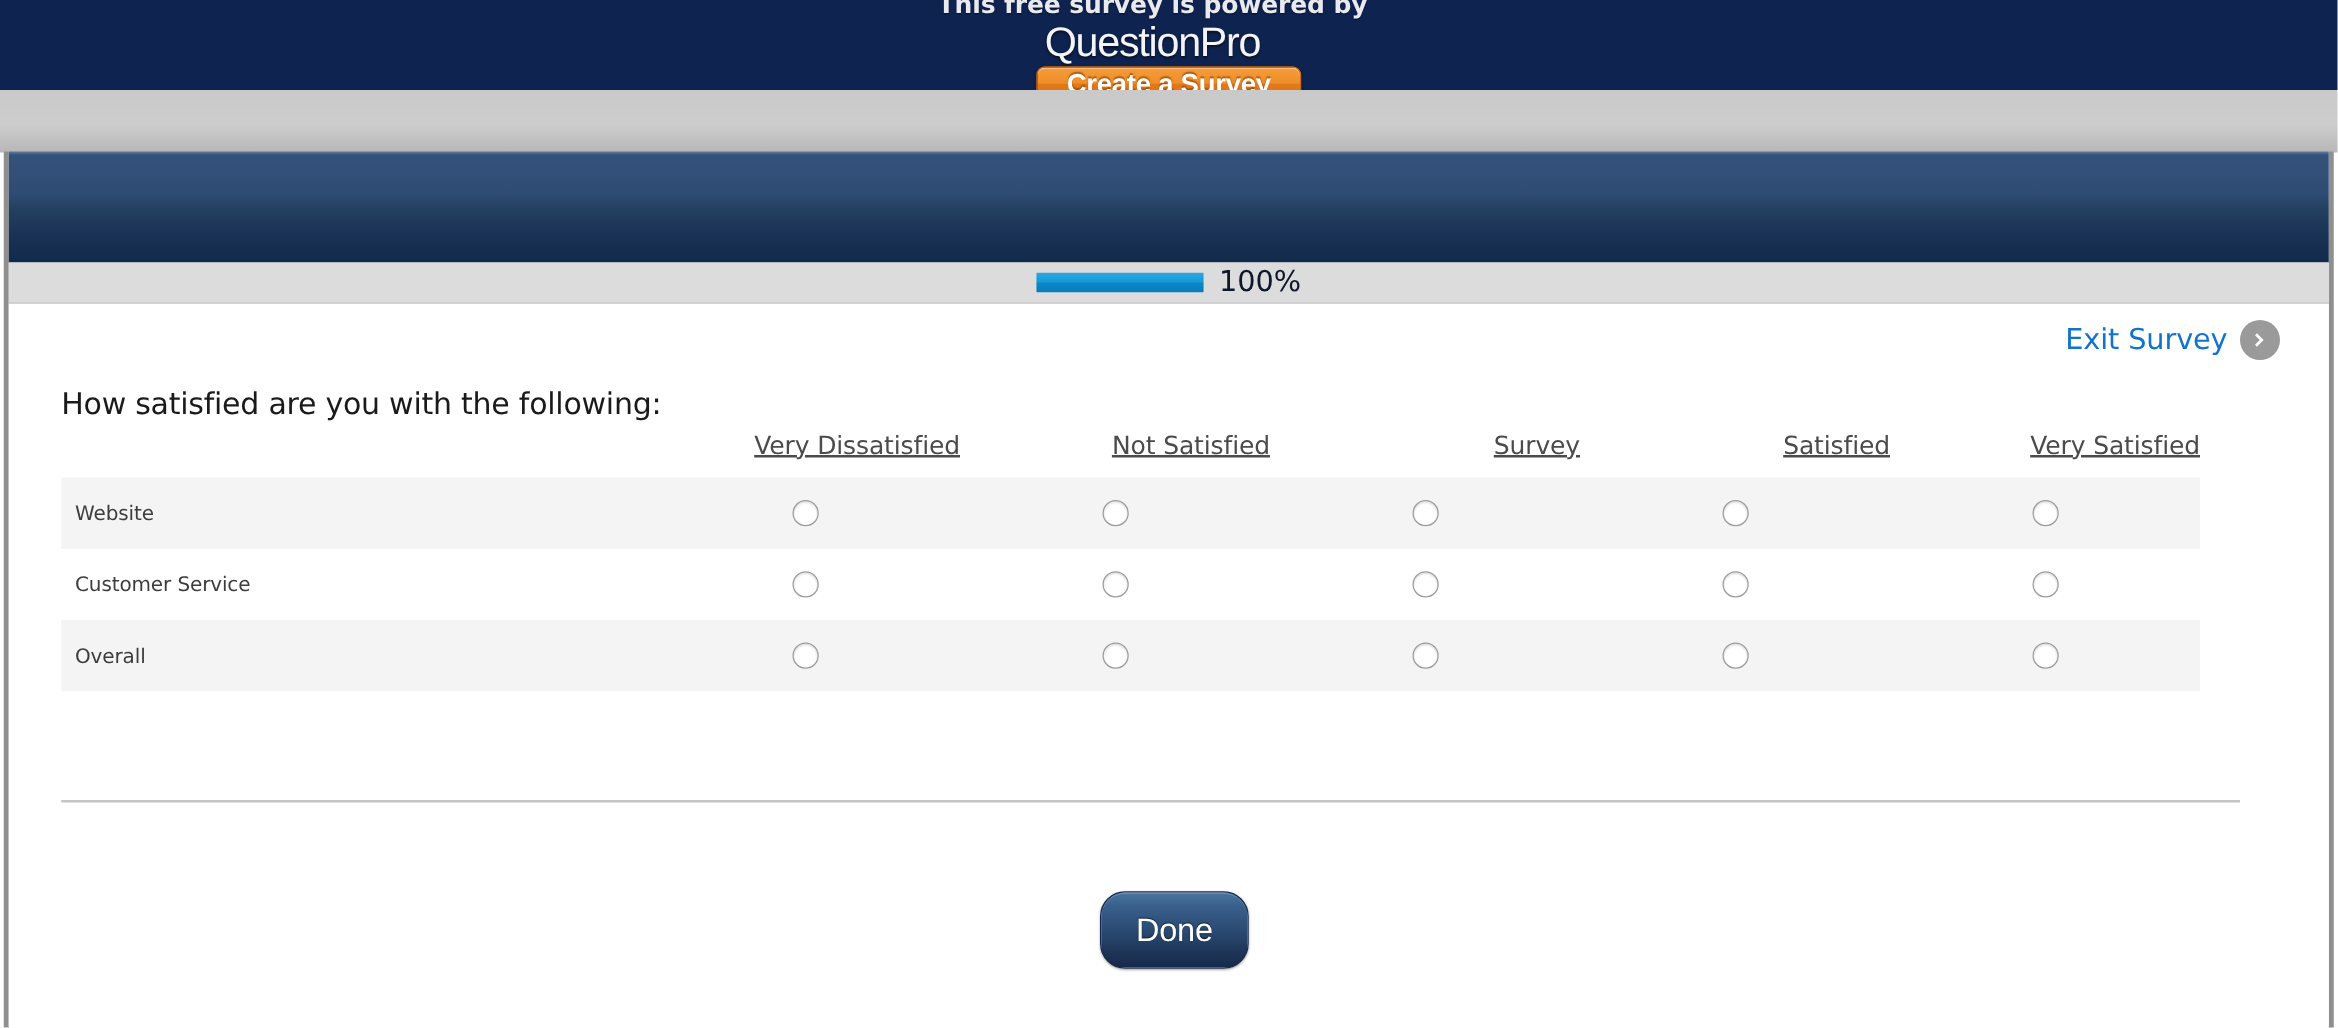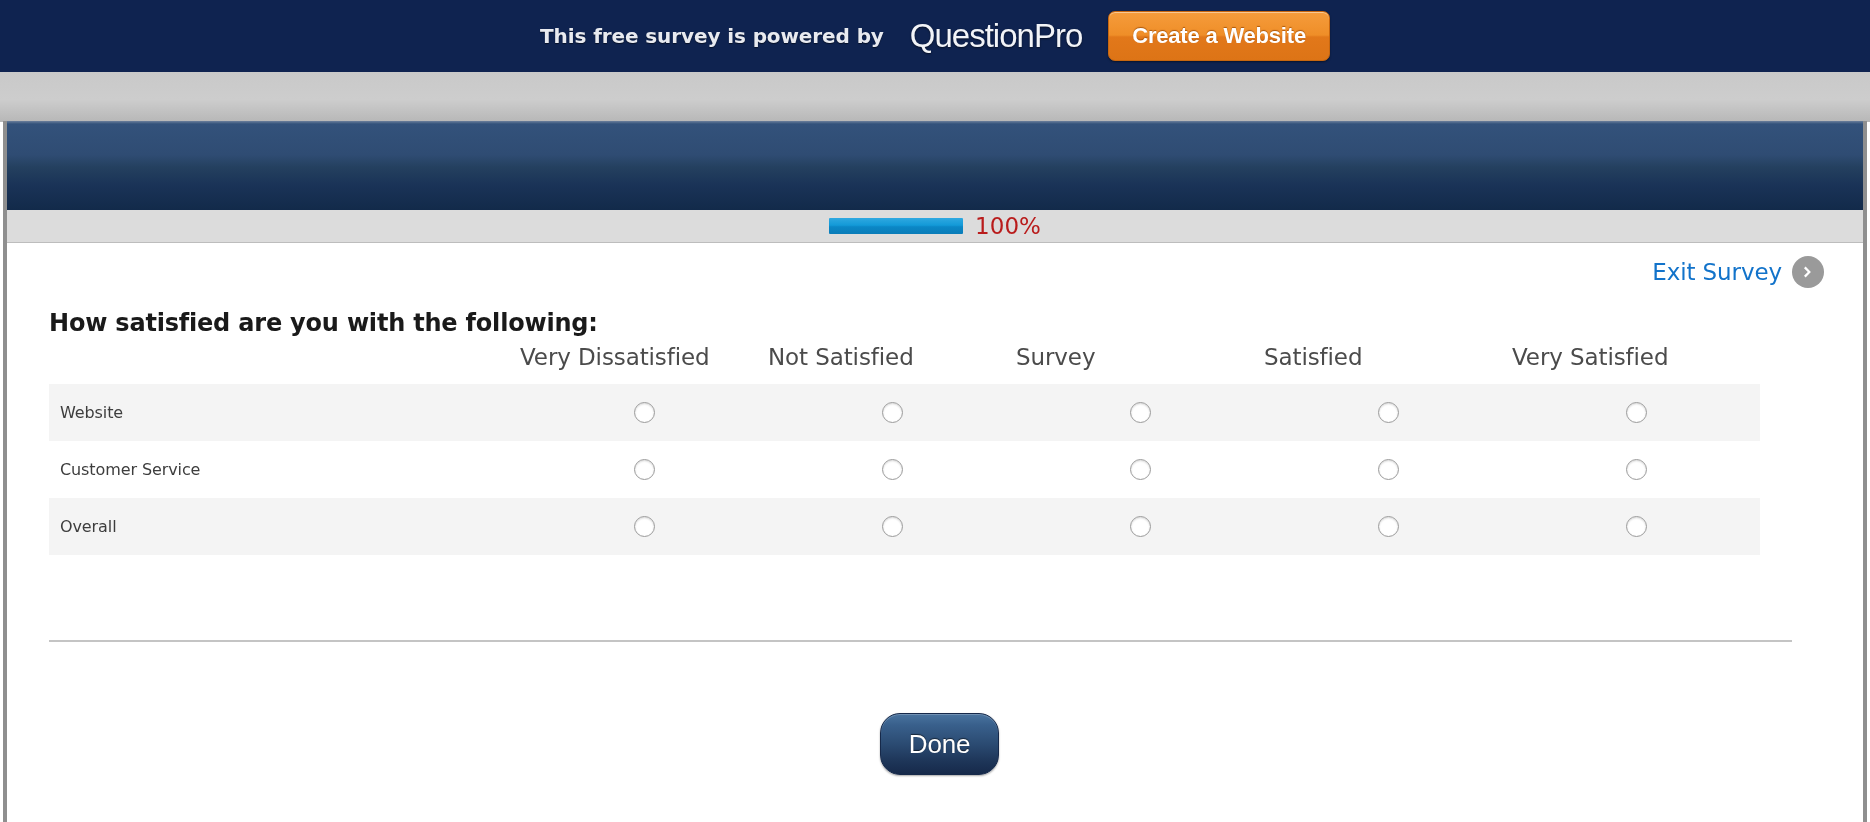--- a/index.html
+++ b/index.html
@@ -6,21 +6,21 @@
   html,body { width:1870px; height:822px; overflow:hidden; }
   body {
     font-family:"DejaVu Sans", sans-serif;
     background:#ffffff;
   }
 
   
   #promo-banner {
     position:absolute; left:0; top:0; width:1870px; height:72px;
     background:#0f2350;
-    display:flex; align-items:center; justify-content:center;
+    display:flex; align-items:center; justify-content:center;flex-direction:column;
   }
   #promo-text {
     color:#e8eaf0; font-size:20px; font-weight:bold;
     letter-spacing:-0.1px; margin-right:26px;
     text-shadow:0 1px 1px rgba(0,0,0,.5);
   }
   #promo-logo {
     color:#f2f4f8; font-size:33px; font-weight:400;
     letter-spacing:-1.0px; margin-right:26px;
     font-family:Liberation Sans, sans-serif;
@@ -66,21 +66,21 @@
   #progress-track {
     width:134px; height:16px; border-radius:1px;
     background:#c3c3c3;
     overflow:hidden;
   }
   #progress-fill {
     height:100%;
     background:linear-gradient(180deg,#2fa8e0 0%,#139ad8 45%,#0b87c6 55%,#0a7cb8 100%);
   }
   #progress-label {
-    margin-left:12px; color:#b91c1c; font-size:23px; letter-spacing:0px;
+    margin-left:12px; color:#0f172a; font-size:23px; letter-spacing:0px;
   }
 
   
   #survey-content {
     position:relative; width:100%; height:578px; background:#ffffff;
   }
 
   #exit-survey-row {
     position:absolute; right:39px; top:13px;
     display:flex; align-items:center; cursor:pointer;
@@ -90,36 +90,36 @@
   }
   #exit-survey-arrow {
     width:32px; height:32px; border-radius:50%;
     background:#9a9a9a; margin-left:10px;
     display:flex; align-items:center; justify-content:center;
   }
   #exit-survey-arrow svg { display:block; }
 
   #question-title {
     position:absolute; left:42px; top:66px;
-    font-size:24px; font-weight:bold; color:#1a1a1a;
+    font-size:24px; font-weight:normal; color:#1a1a1a;
     letter-spacing:-0.2px;
   }
 
   
   #matrix-table {
     position:absolute; left:42px; top:101px;
     width:1711px; border-collapse:collapse;
     table-layout:fixed;
   }
   #matrix-table col.label-col { width:471px; }
   #matrix-table col.opt-col   { width:248px; }
 
   #matrix-table thead th {
-    font-weight:normal; font-size:23px; color:#4b4b4b;
-    padding:0 0 14px 0; text-align:left; letter-spacing:-0.1px;
+    font-weight:normal; font-size:20px; color:#4b4b4b;
+    padding:0 0 14px 0; text-align:right; letter-spacing:-0.1px;text-decoration:underline;
   }
   #matrix-table thead th.label-head { padding:0; }
 
   #matrix-table tbody td {
     height:57px; vertical-align:middle;
   }
   #matrix-table tbody tr.shaded td { background:#f4f4f4; }
   #matrix-table tbody td.row-label {
     font-size:16px; color:#3d3d3d; padding-left:11px; letter-spacing:-0.1px;
   }
@@ -150,21 +150,21 @@
     text-shadow:0 -1px 1px rgba(0,0,0,.55);
     cursor:pointer;
   }
 </style>
 </head>
 <body>
 
 <div id="promo-banner">
   <span id="promo-text">This free survey is powered by</span>
   <span id="promo-logo">QuestionPro</span>
-  <button id="create-survey-button">Create a Website</button>
+  <button id="create-survey-button">Create a Survey</button>
 </div>
 
 <div id="page-gap"></div>
 
 <div id="survey-frame">
 
   <div id="survey-header-band"></div>
 
   <div id="progress-strip">
     <div id="progress-track">

